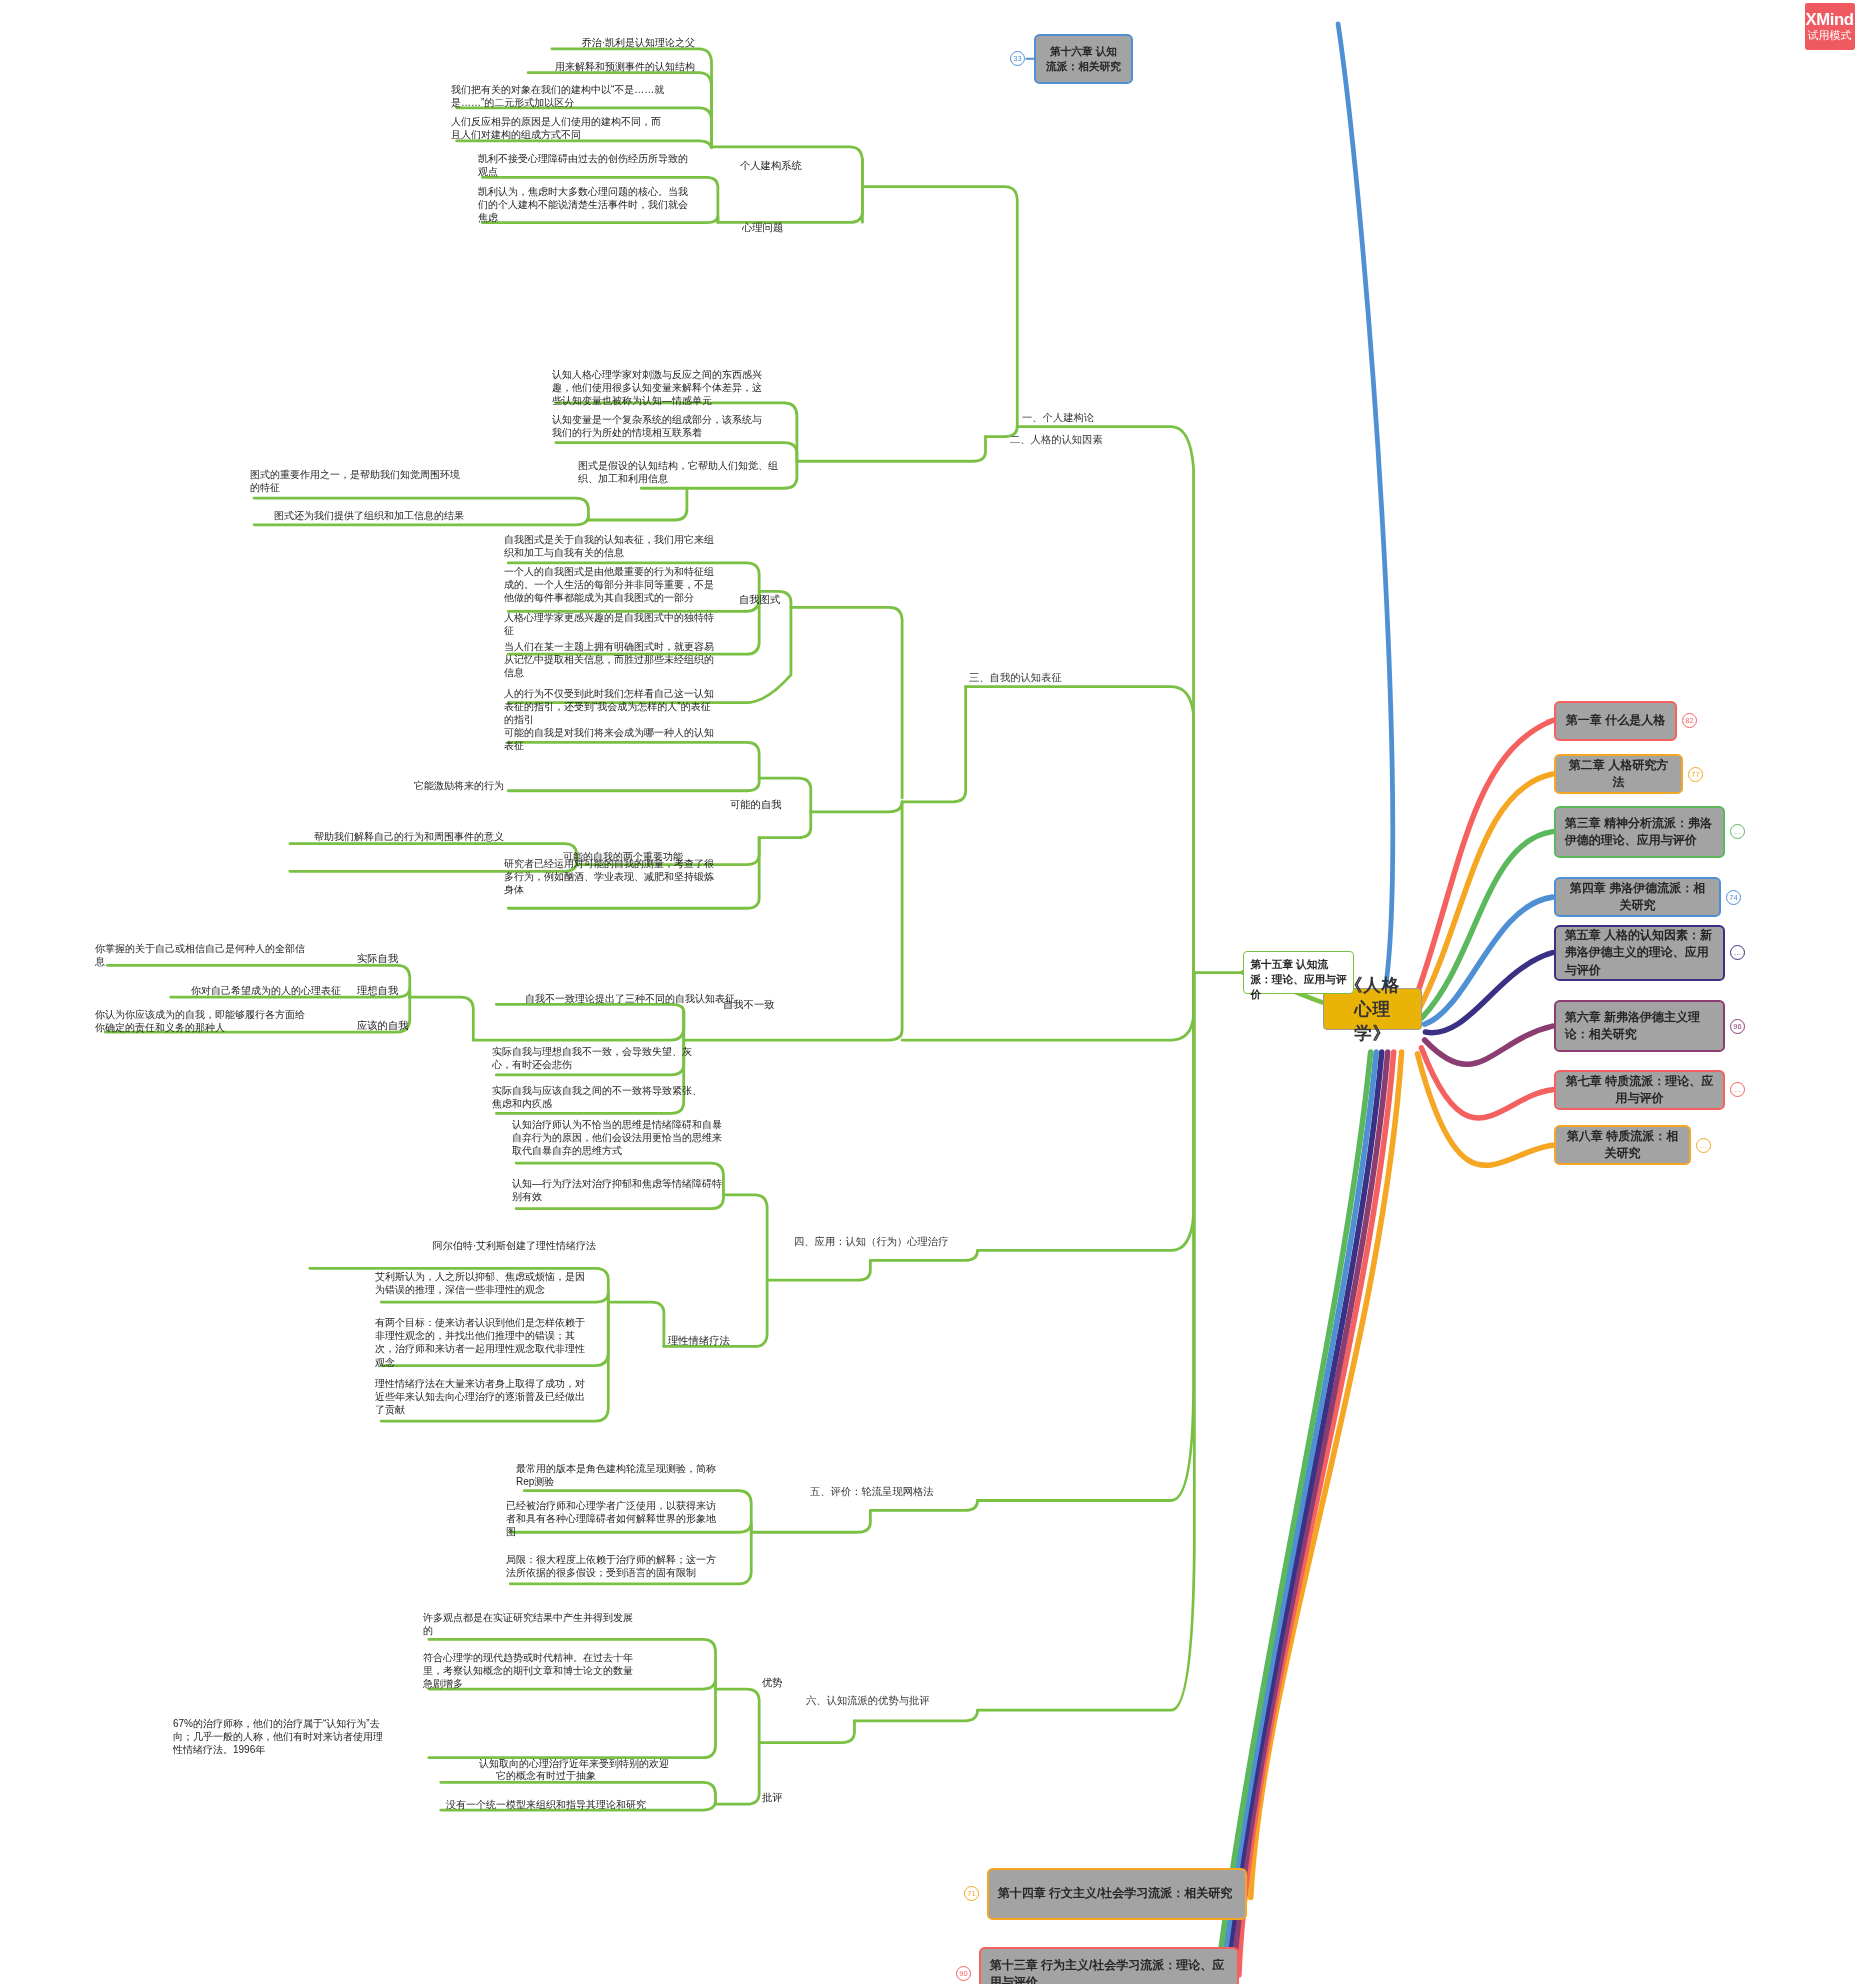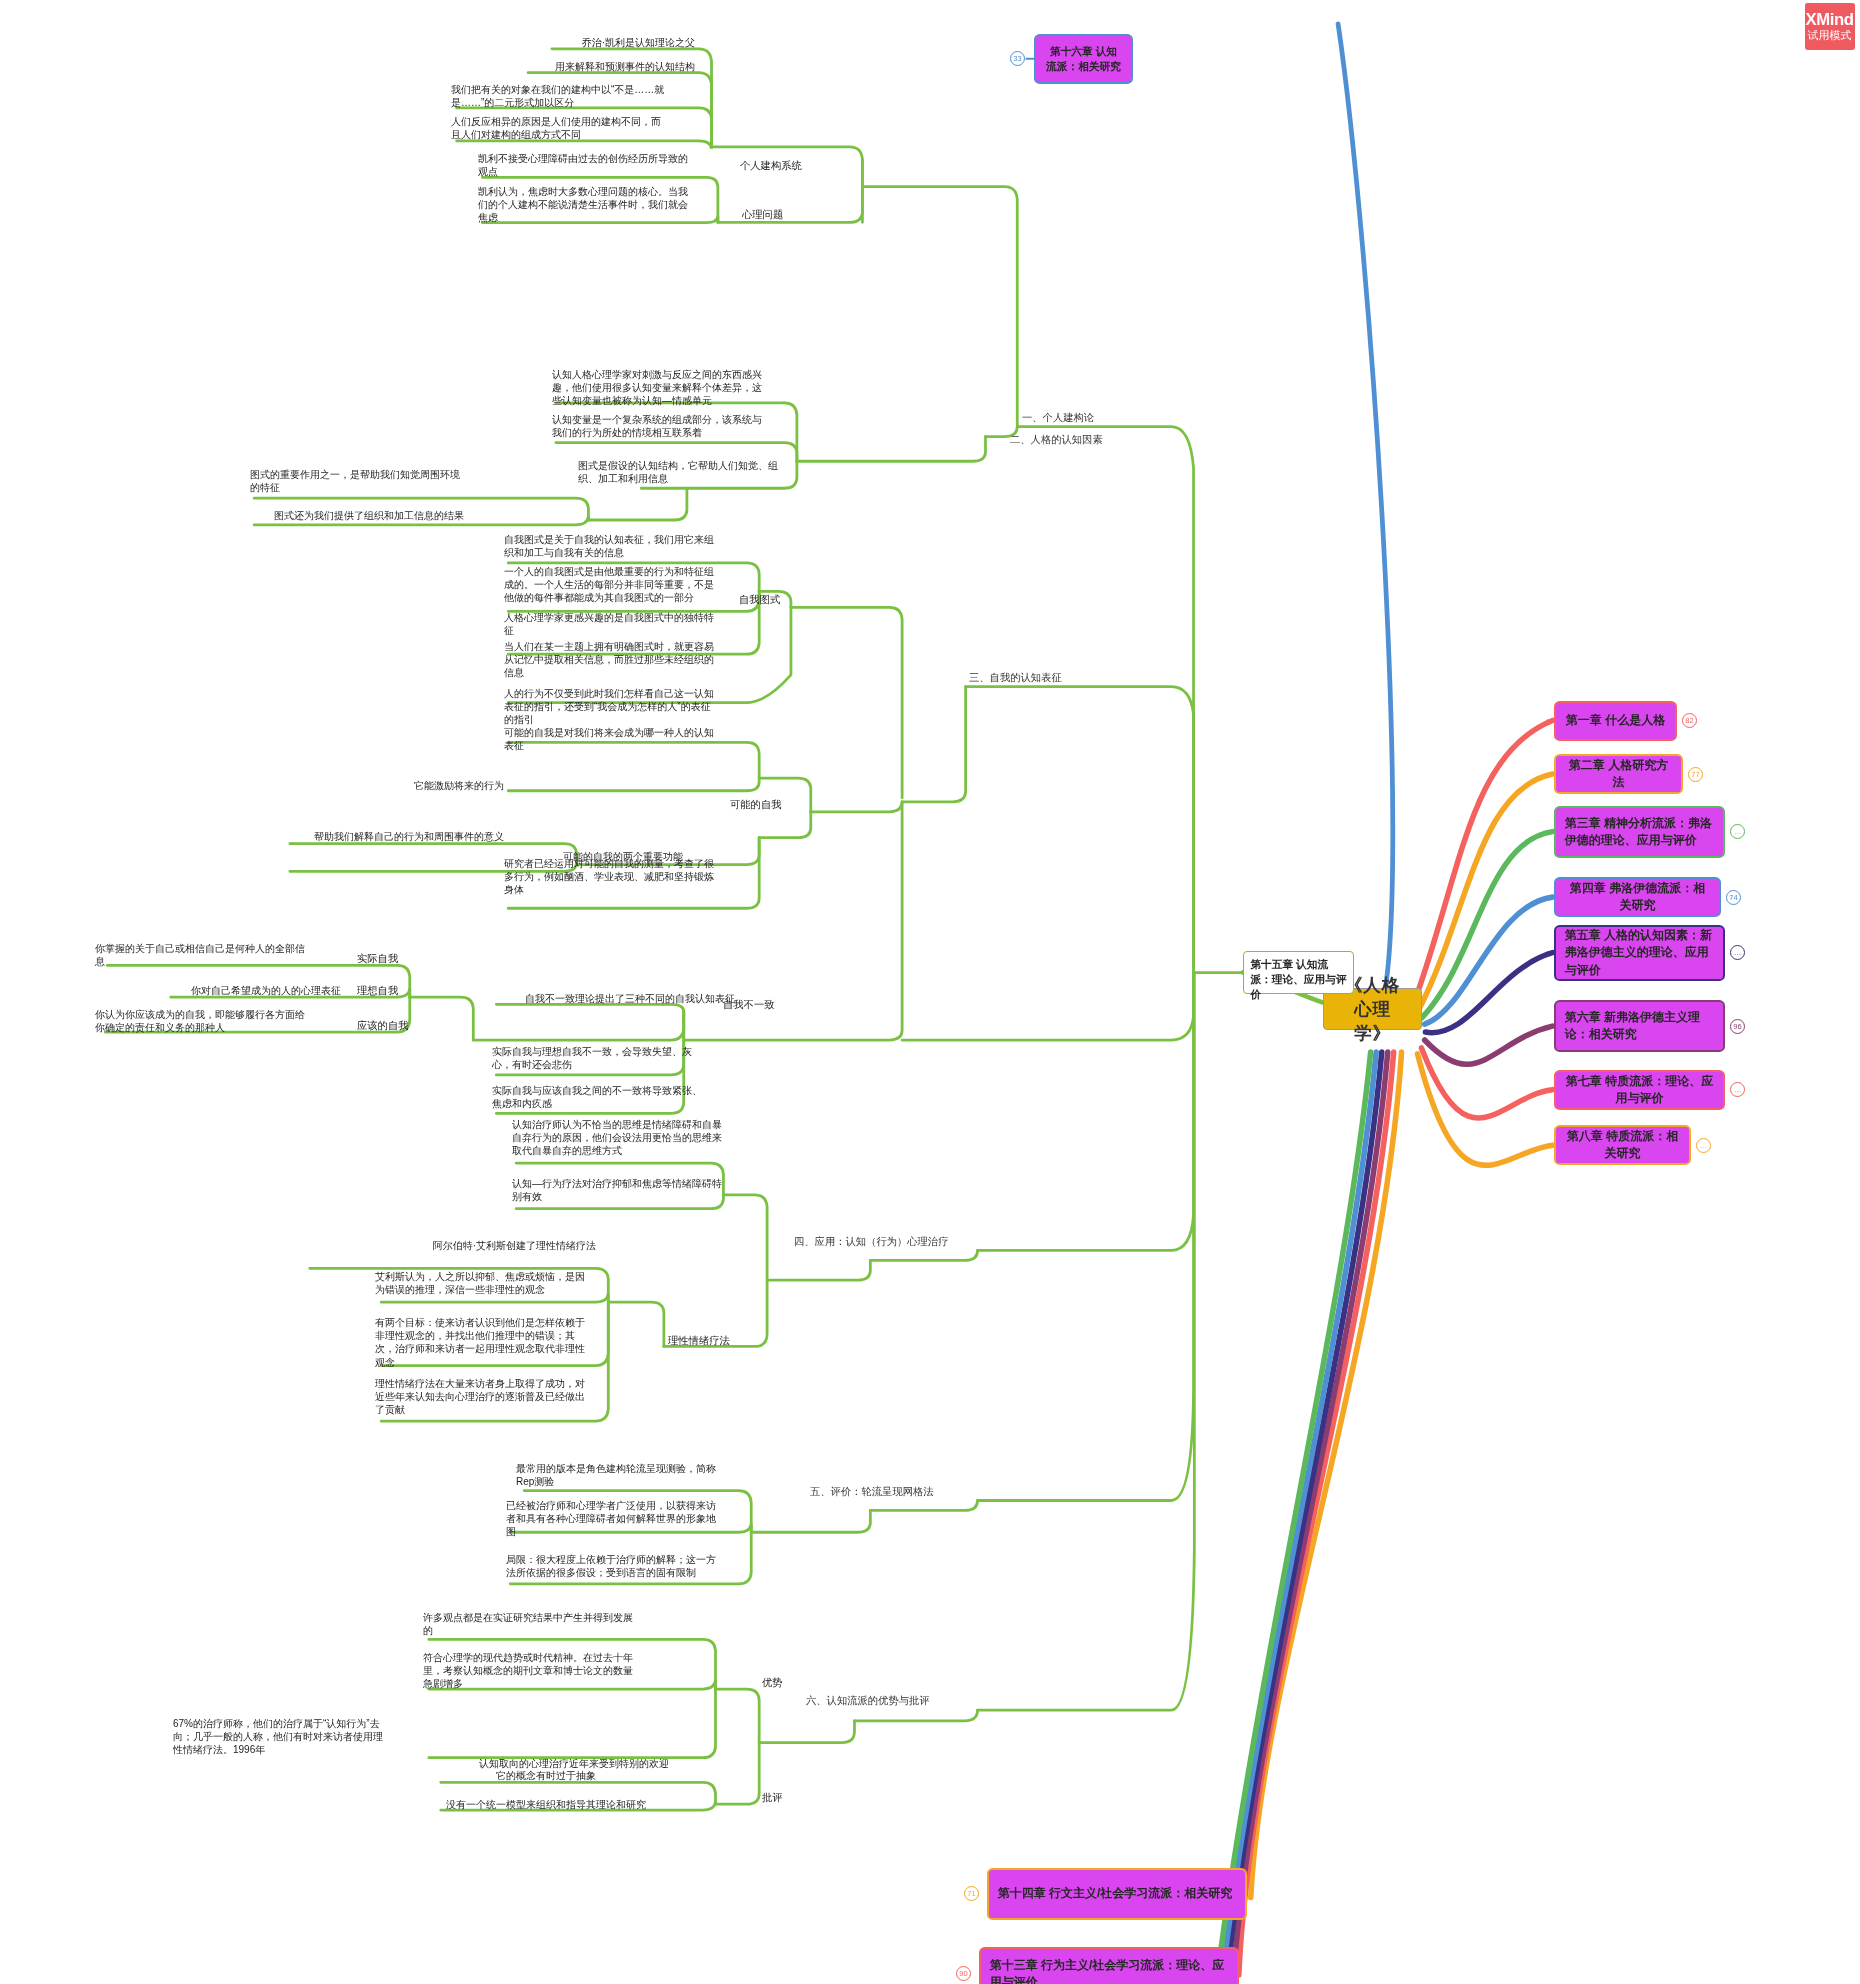--- a/index.html
+++ b/index.html
@@ -61,21 +61,21 @@
     color:#333;
     padding:7.1px 13.5px;
     letter-spacing:0.8px;
     box-sizing:border-box;
     text-align:center;
     display:flex;align-items:center;justify-content:center;
   }
   .chapter{
     border:2px solid #888;
     border-radius:5.6px;
-    background:#d946ef;
+    background:#a3a3a3;
     font-size:12px;
     font-weight:bold;
     color:#262626;
     padding:6.4px 8.7px;
     box-sizing:border-box;
     line-height:1.42;
     display:flex;align-items:center;
   }
   .chapter.center-txt{justify-content:center;text-align:center;}
   .topic15{
@@ -279,21 +279,21 @@
   <div class="node topic15" style="left:1243px;top:951px;width:111px;height:43px;">第十五章 认知流派：理论、应用与评价</div>
 
   <div class="node branch-label" style="left:1022px;top:411px;">一、个人建构论</div>
   <div class="node branch-label" style="left:1010px;top:433px;">二、人格的认知因素</div>
   <div class="node branch-label" style="left:969px;top:671px;">三、自我的认知表征</div>
   <div class="node branch-label" style="left:794px;top:1235px;">四、应用：认知（行为）心理治疗</div>
   <div class="node branch-label" style="left:810px;top:1485px;">五、评价：轮流呈现网格法</div>
   <div class="node branch-label" style="left:806px;top:1694px;">六、认知流派的优势与批评</div>
 
   <div class="node sub-label" style="left:740px;top:159px;">个人建构系统</div>
-  <div class="node sub-label" style="left:742px;top:208px;">心理问题</div>
+  <div class="node sub-label" style="left:742px;top:221px;">心理问题</div>
   <div class="node sub-label" style="left:739px;top:593px;">自我图式</div>
   <div class="node sub-label" style="left:730px;top:798px;">可能的自我</div>
   <div class="node sub-label" style="left:563px;top:850px;font-size:10px;">可能的自我的两个重要功能</div>
   <div class="node sub-label" style="left:723px;top:998px;">自我不一致</div>
   <div class="node sub-label" style="left:357px;top:952px;">实际自我</div>
   <div class="node sub-label" style="left:357px;top:984px;">理想自我</div>
   <div class="node sub-label" style="left:357px;top:1019px;">应该的自我</div>
   <div class="node sub-label" style="left:668px;top:1334px;">理性情绪疗法</div>
   <div class="node sub-label" style="left:762px;top:1676px;">优势</div>
   <div class="node sub-label" style="left:762px;top:1791px;">批评</div>

